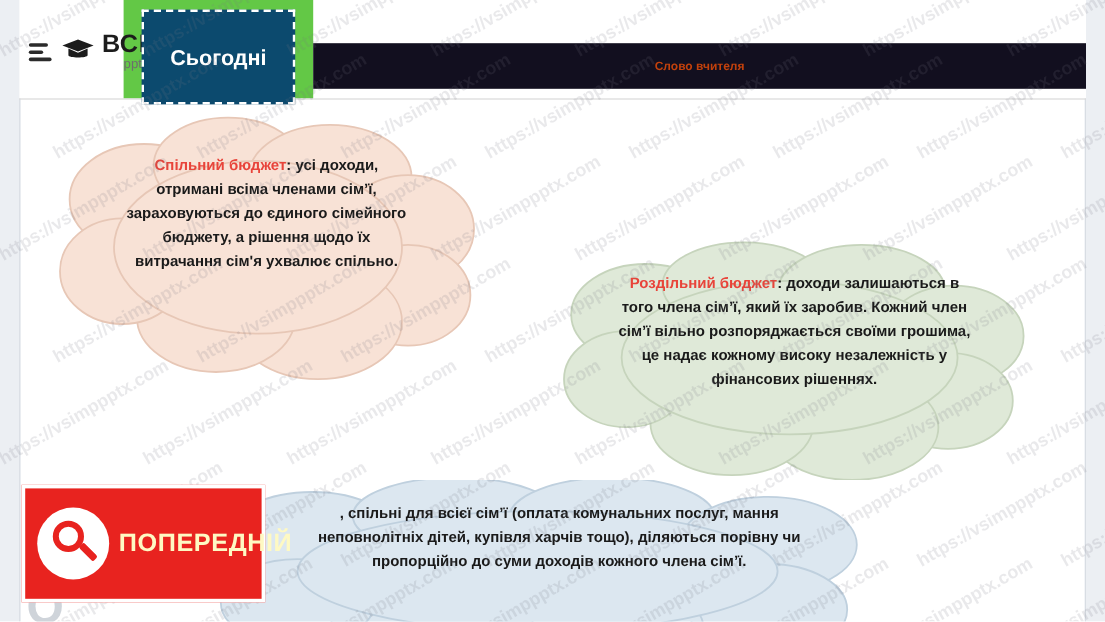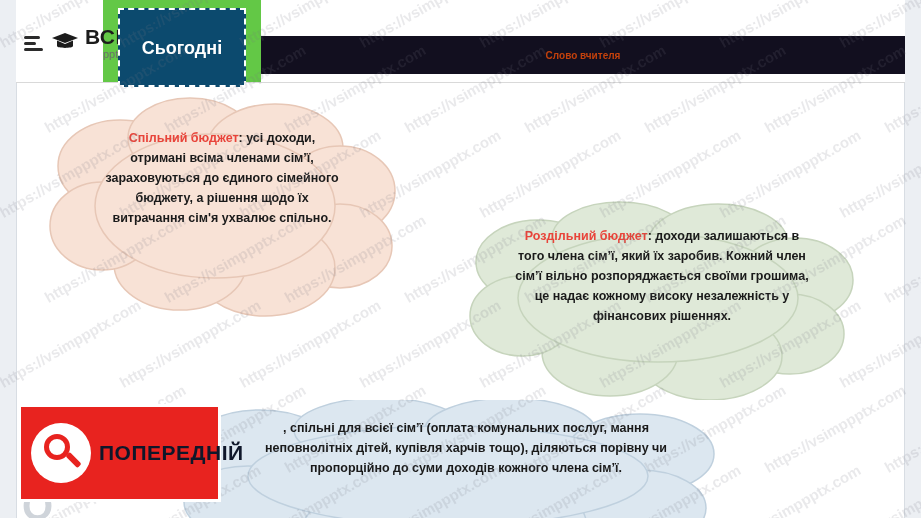--- a/index.html
+++ b/index.html
@@ -257,21 +257,21 @@
     background: #e8231f;
     transform: rotate(45deg);
     border-radius: 2px;
   }
   #preview-badge .labels {
     display: flex;
     flex-direction: column;
     line-height: 1.05;
   }
   #preview-badge .labels span {
-    color: #0f172a;
+    color: #fef9c3;
     font-size: 21px;
     font-weight: bold;
     letter-spacing: 0.5px;
   }
 
   
   #bottom-mark {
     position: absolute;
     left: 22px;
     top: 486px;

